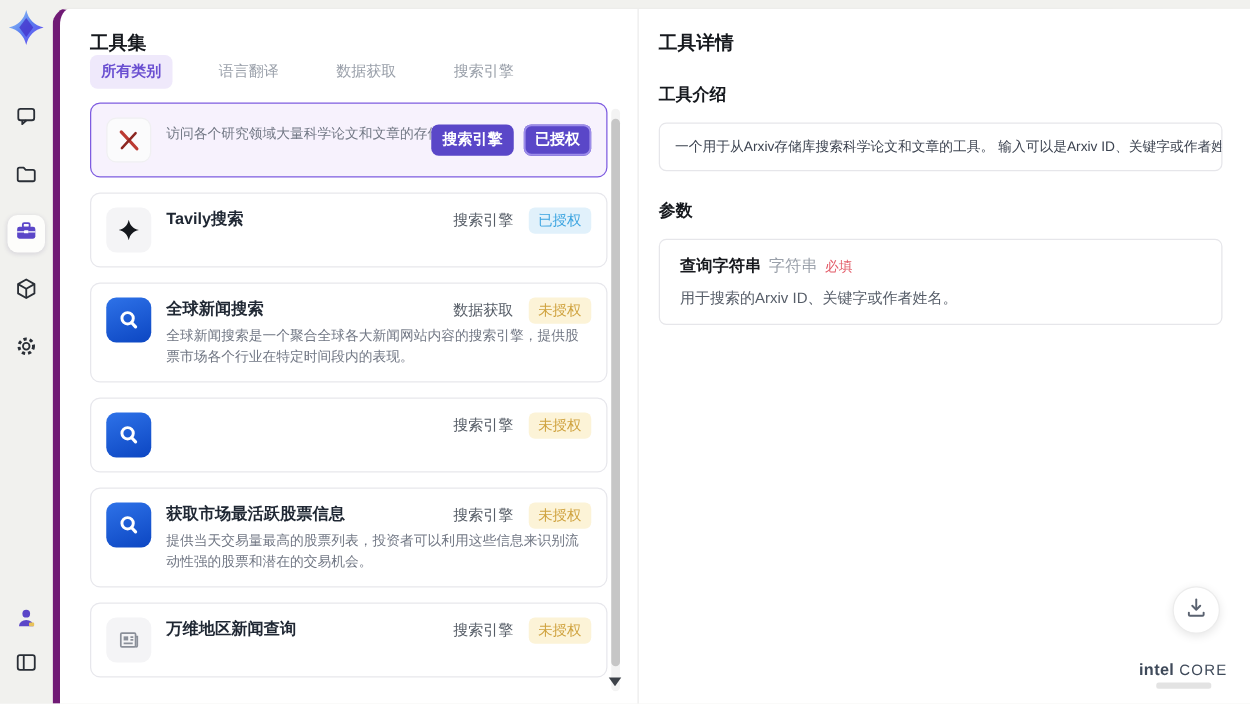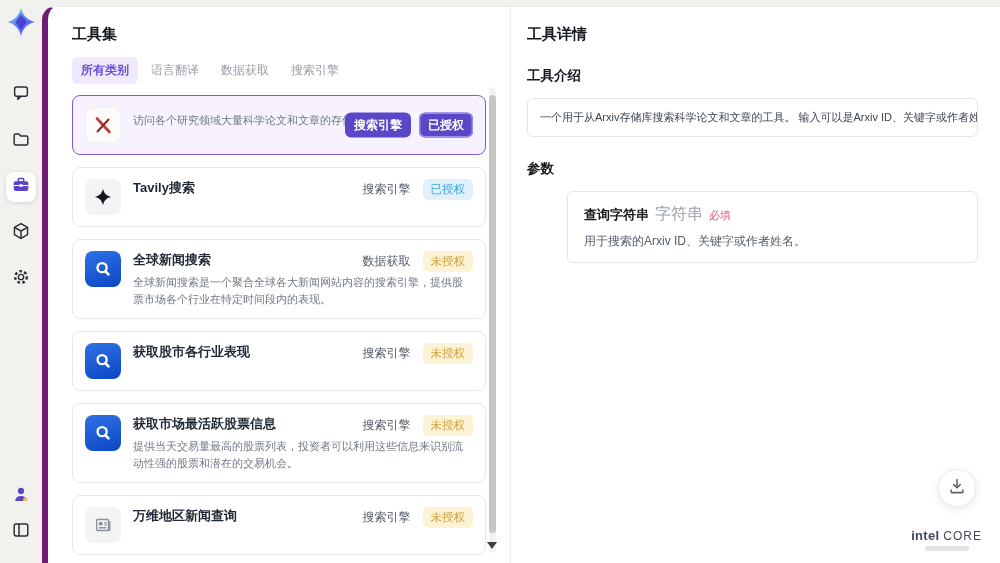--- a/index.html
+++ b/index.html
@@ -23,21 +23,21 @@
 
   
   .content { position:absolute; left:42px; top:6px; right:0; bottom:0;
              background:#fff; border-top-left-radius:14px;
              border-top:1px solid #e9e9e6; border-left:6px solid #701a75; }
 
   
   .left-pane { position:absolute; left:0; top:0; width:462px; height:100%;
                padding:18px 0 0 24px; }
   .pane-title { font-size:15px; font-weight:bold; color:#15181d; }
-  .tabs { margin-top:13px; display:flex; align-items:center; gap:4px; font-size:12px; }
+  .tabs { display:flex; align-items:center; gap:28px; font-size:12px; }
   .tab { color:#9aa0aa; padding:5px 9px; cursor:pointer; white-space:nowrap; }
   .tab.active { background:#efe9fb; color:#6a4fd1; font-weight:bold; border-radius:6px; }
 
   .list { margin-top:11px; width:414px; display:flex; flex-direction:column; gap:12px; }
   .card { position:relative; background:#fff; border:1px solid #e7e7ec; border-radius:8px;
           padding:11px 12px; display:flex; gap:12px; cursor:pointer; }
   .card.selected { border:1.5px solid #7e5ce0; background:#f7f2fd; }
   .tool-icon { width:36px; height:36px; border-radius:8px; flex:none;
                display:flex; align-items:center; justify-content:center; }
   .tool-icon.light { background:#fbfbfc; border:1px solid #f0f0f2; }
@@ -67,24 +67,24 @@
 
   
   .right-pane { position:absolute; left:462px; top:0; right:0; height:100%;
                 border-left:1px solid #ececec; padding:18px 22px 0 16px; }
   .detail-title { font-size:15px; font-weight:bold; color:#15181d; }
   .section-h { font-size:13.5px; font-weight:bold; color:#15181d; margin-top:23px; }
   .intro-box { margin-top:13px; border:1px solid #e6e6ea; border-radius:6px;
                padding:11px 12px; font-size:11px; color:#3c4350;
                white-space:nowrap; overflow:hidden; }
   .param-card { margin-top:13px; border:1px solid #e6e6ea; border-radius:6px;
-                padding:12px 16px;margin-left:40px; }
+                padding:12px 16px; }
   .param-line { display:flex; align-items:baseline; gap:6px; }
   .param-name { font-size:13px; font-weight:bold; color:#16181d; }
-  .param-type { font-size:16px; color:#9aa0aa;font-family:Liberation Mono, monospace; }
+  .param-type { font-size:13px; color:#9aa0aa;font-family:Liberation Mono, monospace; }
   .param-req  { font-size:11px; color:#e35d6a; }
   .param-desc { font-size:12px; color:#565d68; margin-top:8px; }
 
   
   .fab { position:absolute; right:24px; bottom:56px; width:38px; height:38px;
          border-radius:50%; background:#fff; border:1px solid #ececec;
          box-shadow:0 2px 8px rgba(0,0,0,.10); display:flex; align-items:center;
          justify-content:center; cursor:pointer; }
   .brand { position:absolute; right:18px; bottom:12px; text-align:center; }
   .brand .line1 { font-size:13px; color:#3f4a5a; letter-spacing:.3px; }
@@ -240,21 +240,20 @@
       </div>
 
       <div class="card">
         <div class="tool-icon blue">
           <svg width="20" height="20" viewBox="0 0 22 22" fill="none" stroke="#ffffff" stroke-linecap="round">
             <circle cx="10" cy="9.5" r="5" stroke-width="2.6"></circle>
             <path d="M13.6 13.4 L17 17" stroke-width="2.8"></path>
           </svg>
         </div>
         <div class="card-main">
-          <div class="card-title">获取股市各行业表现</div>
         </div>
         <div class="meta">
           <span class="cat">搜索引擎</span>
           <span class="chip yellow">未授权</span>
         </div>
       </div>
 
       <div class="card">
         <div class="tool-icon blue">
           <svg width="20" height="20" viewBox="0 0 22 22" fill="none" stroke="#ffffff" stroke-linecap="round">

